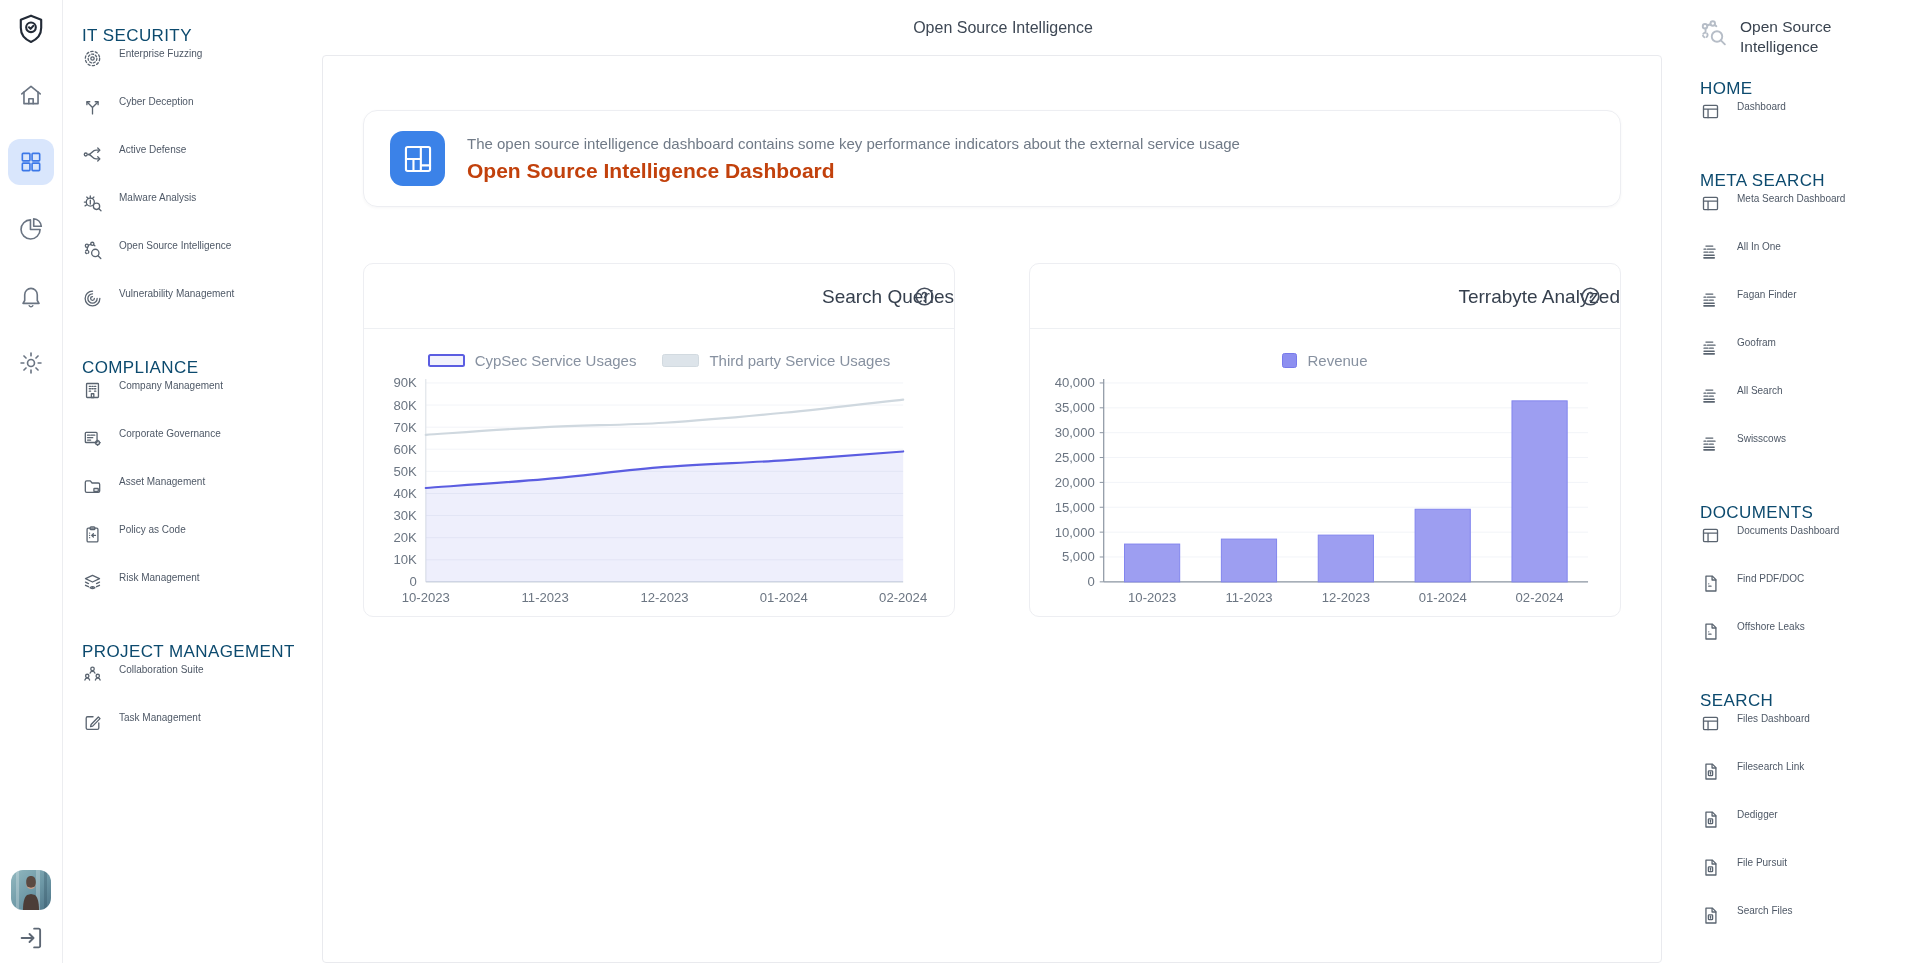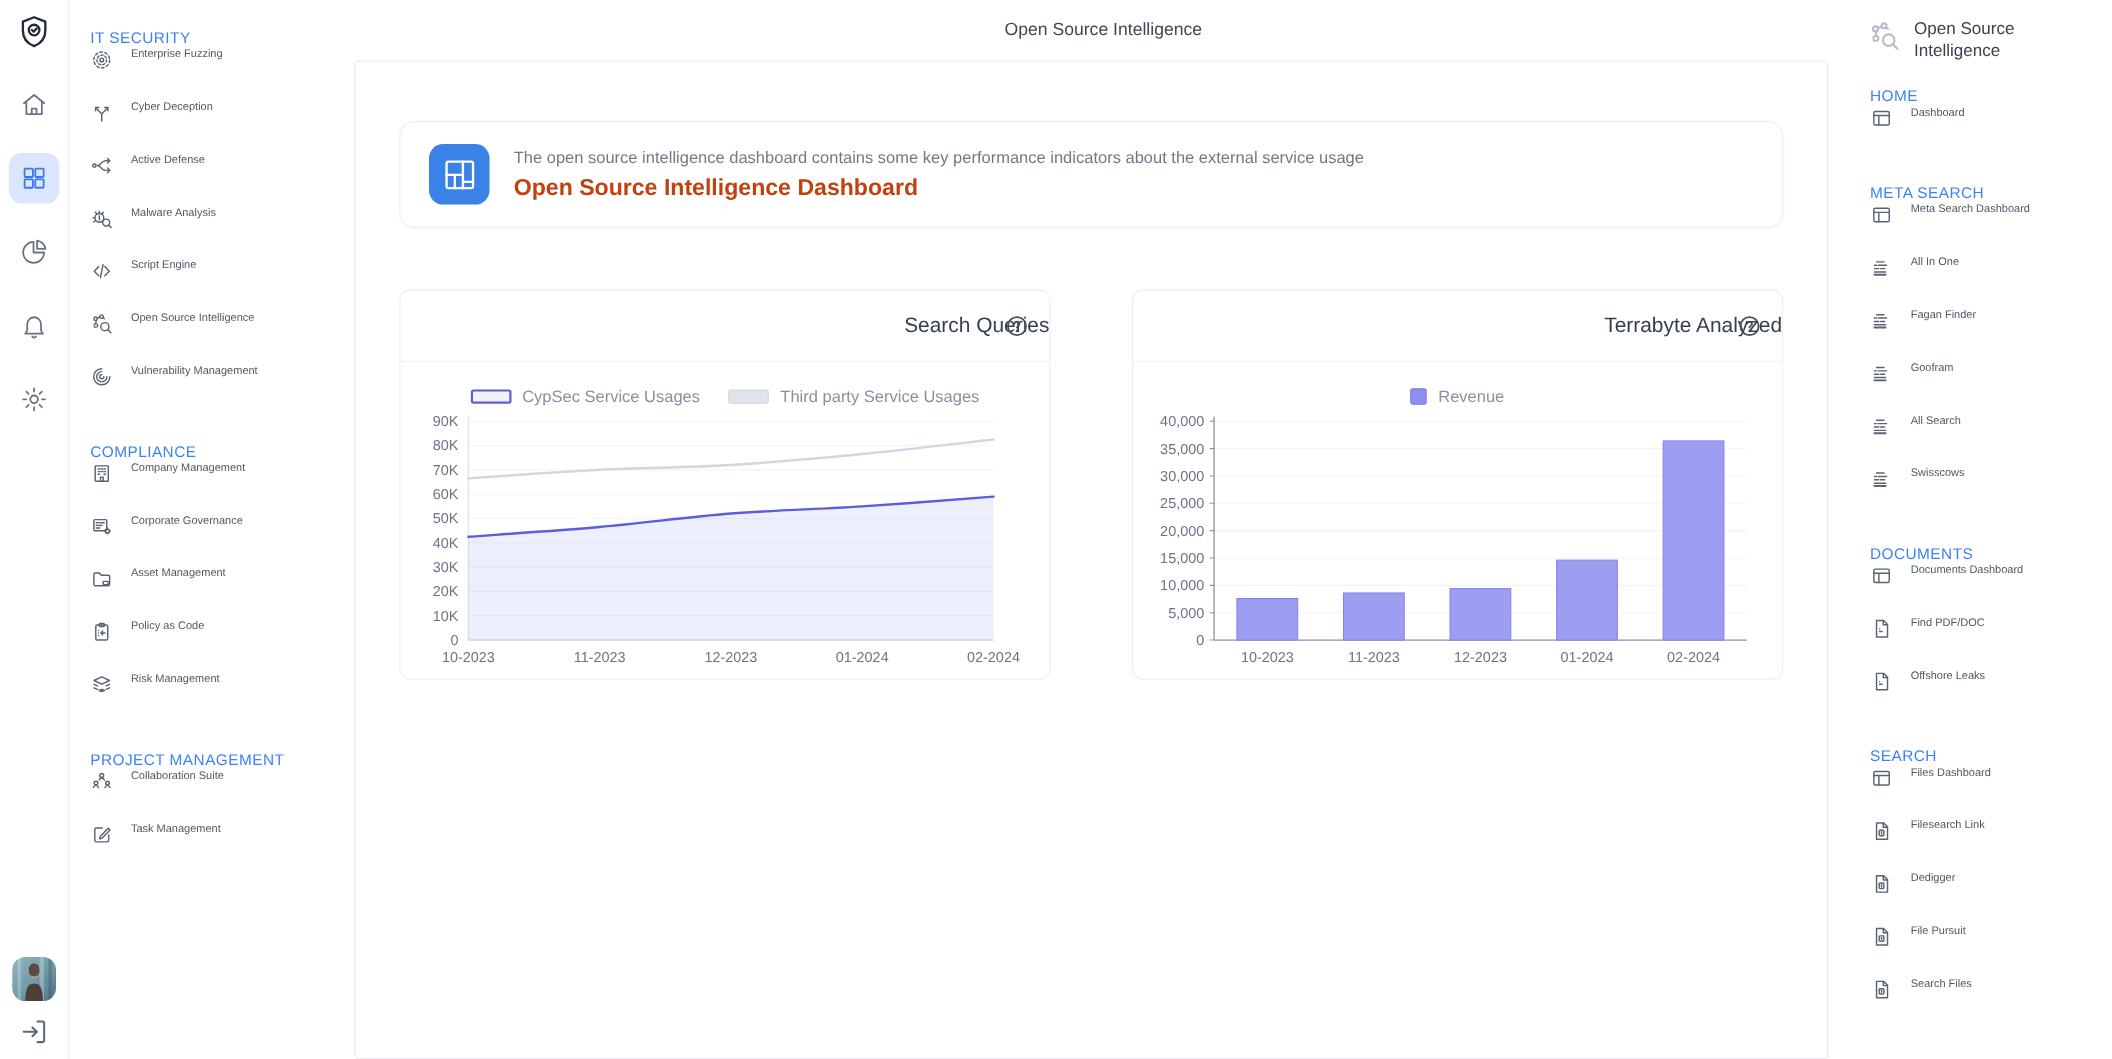--- a/index.html
+++ b/index.html
@@ -13,21 +13,21 @@
   .rail-logo{width:34px;height:34px;color:#232b37;margin-bottom:26px;}
   .rail-btn{width:46px;height:46px;border-radius:12px;display:flex;align-items:center;justify-content:center;color:#6a7482;margin-bottom:21px;cursor:pointer;}
   .rail-btn .icn{width:26px;height:26px;}
   .rail-btn.active{background:#d9e6fc;color:#3c78e8;}
   .rail-spacer{flex:1;}
   .avatar{width:40px;height:40px;border-radius:12px;overflow:hidden;margin-bottom:13px;cursor:pointer;}
   .logout-btn{width:30px;height:30px;color:#5d6774;cursor:pointer;}
 
   
   .sidebar{width:259px;flex-shrink:0;padding:20px 8px 0 17px;}
-  .side-header{font-size:14px;color:#3b82f6;letter-spacing:.4px;margin:6px 0 2px 2px;}
+  .side-header{font-size:17px;color:#0c4a6e;letter-spacing:.4px;margin:6px 0 2px 2px;}
   .side-section{margin-bottom:22px;}
   .side-item{display:flex;gap:16px;height:48px;color:#4e5866;font-size:10px;cursor:pointer;padding-left:2px;white-space:nowrap;}
   .side-item .icn{width:21px;height:21px;color:#5a6470;flex-shrink:0;}
 
   
   .main{flex:1;display:flex;flex-direction:column;min-width:0;}
   .topbar{height:55px;flex-shrink:0;display:flex;align-items:center;justify-content:center;font-size:16px;color:#3e4855;}
   .main-card{border:1px solid #e9eaee;border-radius:4px;background:#fff;margin-right:22px;height:940px;padding:54px 40px 16px;}
   .info-card{border:1px solid #edeef2;border-radius:14px;padding:20px 26px;display:flex;align-items:center;gap:22px;box-shadow:0 1px 3px rgba(20,30,50,.04);}
   .info-icon{width:55px;height:55px;border-radius:13px;background:#3b82e8;color:#fff;display:flex;align-items:center;justify-content:center;flex-shrink:0;}
@@ -173,28 +173,20 @@
       <div class="side-item">
         <span class="icn">
           <svg viewBox="0 0 24 24" fill="none" stroke="currentColor" stroke-width="1.5" stroke-linecap="round" stroke-linejoin="round">
             <circle cx="9.5" cy="11.5" r="4.6"></circle>
             <path d="M9.5 6.9V4.6M7.2 7.6 5.4 5.8M11.8 7.6l1.8-1.8M4.9 11.5H2.7M5.5 14.5l-2 1.3M9.5 9.2v4.6"></path>
             <circle cx="16.6" cy="16.4" r="3.6"></circle>
             <path d="m19.2 19 2.5 2.5"></path>
           </svg>
         </span>
         <span>Malware Analysis</span>
-      </div>
-      <div class="side-item">
-        <span class="icn">
-          <svg viewBox="0 0 24 24" fill="none" stroke="currentColor" stroke-width="1.5" stroke-linecap="round" stroke-linejoin="round">
-            <path d="M8.8 7.2 4.2 12l4.6 4.8M15.2 7.2l4.6 4.8-4.6 4.8M13.4 5.2l-2.8 13.6"></path>
-          </svg>
-        </span>
-        <span>Script Engine</span>
       </div>
       <div class="side-item">
         <span class="icn">
           <svg viewBox="0 0 24 24" fill="none" stroke="currentColor" stroke-width="1.5" stroke-linecap="round" stroke-linejoin="round">
             <circle cx="5.6" cy="6.6" r="1.8"></circle>
             <circle cx="11.8" cy="4.4" r="1.8"></circle>
             <circle cx="5.8" cy="13.6" r="1.9" stroke-dasharray="1.6 1.6"></circle>
             <path d="M7.3 6 10 5M6.1 8.3l-.1 3.4M13.3 5.4l1.4 1.2"></path>
             <circle cx="15.2" cy="14.8" r="4.2"></circle>
             <path d="m18.3 17.9 3.2 3.2"></path>

